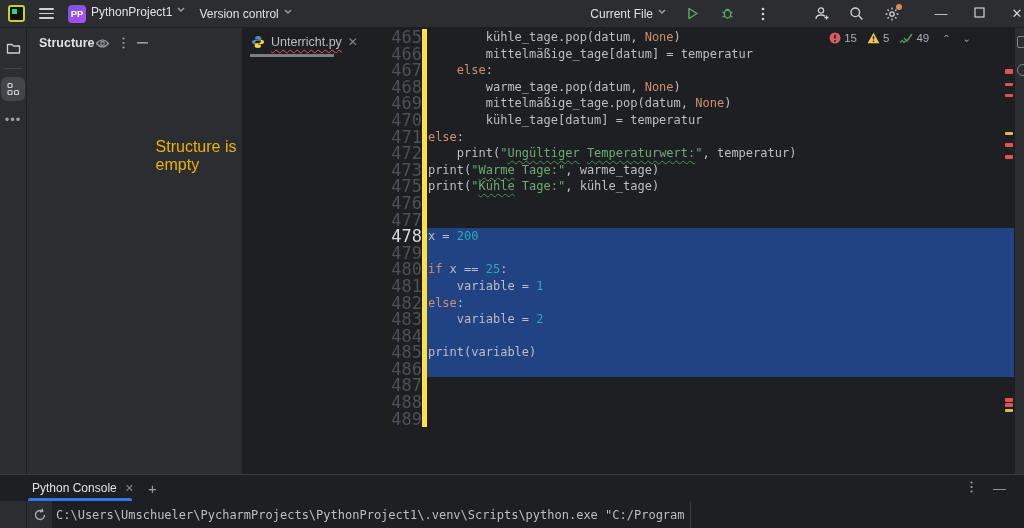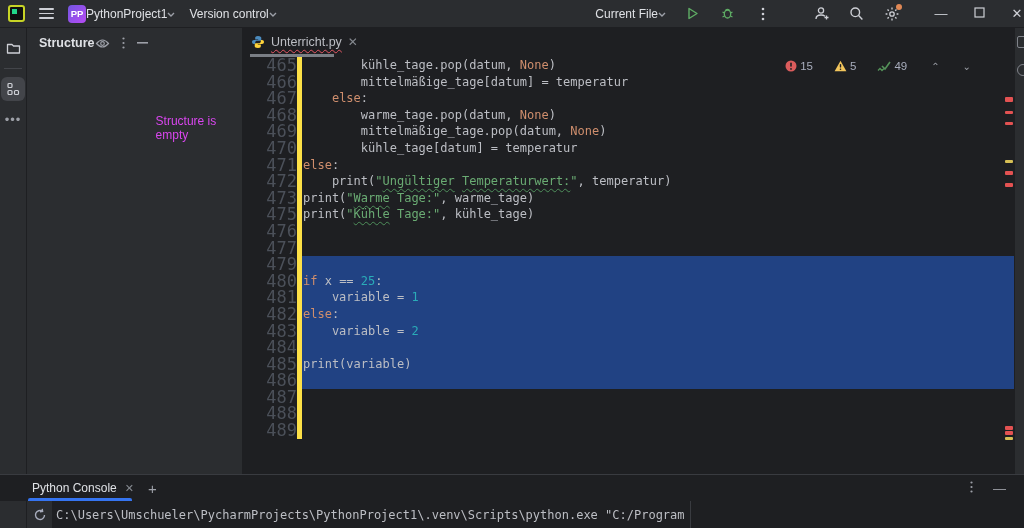--- a/index.html
+++ b/index.html
@@ -13,21 +13,21 @@
   .tb-left { display:flex; align-items:center; gap:14px; padding-left:8px; }
   .pc-logo { width:17px; height:17px; border-radius:3px; border:2px solid #c7d426;
     background:#101010; position:relative; }
   .pc-logo::after { content:""; position:absolute; left:2px; top:2px; width:5px; height:5px;
     background:#21d789; }
   .burger { display:flex; flex-direction:column; gap:3px; width:15px; cursor:pointer; }
   .burger span { height:1.6px; background:#ced0d6; border-radius:1px; }
   .pp-badge { width:18px; height:18px; border-radius:4px; color:#fff; font-size:9.5px; font-weight:bold;
     display:flex; align-items:center; justify-content:center;
     background:linear-gradient(135deg,#7256e0,#b74bf5); }
-  .tb-item { display:flex; align-items:center; color:#dfe1e5; cursor:pointer; }
+  .tb-item { display:flex; gap:5px; color:#dfe1e5; cursor:pointer; }
   .chev { width:8px; height:8px; }
   .chev polyline { fill:none; stroke:#9da0a8; stroke-width:1.4; }
   .tb-center { display:flex; align-items:center; gap:18px; margin-left:auto; }
   .tb-right { display:flex; align-items:center; gap:18px; margin-left:42px; padding-right:0; }
   .tb-icon { width:17px; height:17px; display:flex; align-items:center; justify-content:center; cursor:pointer; position:relative; }
   .win-ctrls { display:flex; align-items:center; gap:24px; margin-left:16px; }
   .win-btn { color:#ced0d6; font-size:13px; width:14px; text-align:center; cursor:pointer; }
   .gear-dot { position:absolute; top:-1px; right:-2px; width:6px; height:6px; border-radius:50%; background:#e08855; }
 
   
@@ -40,24 +40,24 @@
   .stripe-sep { width:18px; height:1px; background:#43454a; margin:2px 0 8px; }
   .dots3 { color:#9da0a8; font-size:13px; letter-spacing:1px; }
 
   .structure { width:216px; background:#2b2d30; border-right:1px solid #1e1f22; flex:0 0 216px;
     display:flex; }
   .structure-header { height:30px; display:flex; align-items:center; padding:0 8px 0 12px; }
   .structure-title { color:#dfe1e5; font-size:12.5px; font-weight:bold; }
   .sh-icons { margin-left:auto; display:flex; align-items:center; gap:12px; color:#9da0a8; }
   .sh-icon { cursor:pointer; display:flex; align-items:center; }
   .structure-body { flex:1; display:flex; justify-content:center; }
-  .empty-text { color:#d946ef; font-size:12px; margin-top:86px; }
+  .empty-text { color:#eab308; font-size:16px; margin-top:110px; }
 
   
-  .editor { flex:1; background:#1e1f22; display:flex; flex-direction:column; min-width:0; position:relative; }
+  .editor { flex:1; background:#1e1f22; display:flex; flex-direction:row; min-width:0; position:relative; }
   .tabbar { height:28px; display:flex; align-items:flex-end; position:relative; flex:0 0 28px; }
   .tab { display:flex; align-items:center; gap:6px; padding:0 10px 0 8px; height:28px; position:relative; cursor:pointer; }
   .tab-label { color:#bcbec4; font-size:12.5px;
     text-decoration:underline wavy #e55765 1px; text-underline-offset:3px; }
   .tab-close { color:#868a91; font-size:12px; cursor:pointer; }
   .tab-underline { position:absolute; left:7px; top:26px; width:84px; height:3px; background:#7a7e85; }
 
   .editor-body { flex:1; position:relative; overflow:hidden; padding-top:1px; }
   .code-row { display:flex; height:16.6px; line-height:16.6px;
     font-family:"DejaVu Sans Mono","Liberation Mono",monospace; font-size:12px; white-space:pre; }
@@ -65,21 +65,21 @@
     border-right:5px solid #fde047; }
   .gutter-num.cur { color:#d5d8de; }
   .code-text { flex:1; padding-left:1px; }
   .code-row.sel .code-text { background:#214283; }
   .tok-p { color:#bcbec4; }
   .tok-k { color:#cf8e6d; }
   .tok-s { color:#6aab73; }
   .tok-t { color:#6aab73; text-decoration:underline wavy #4e8f5a 1px; text-underline-offset:3px; }
   .tok-n { color:#2aacb8; }
 
-  .inspections { position:absolute; top:4px; right:40px; display:flex; align-items:center; gap:17px;
+  .inspections { position:absolute; top:4px; right:40px; display:flex; align-items:center; gap:6px;
     font-size:11.5px; color:#a8adbd; }
   .insp-group { display:flex; align-items:center; gap:3px; margin-right:4px; cursor:pointer; }
   .insp-chev { color:#9da0a8; font-size:10px; cursor:pointer; padding:0 3px; }
 
   .error-stripe { position:absolute; top:0; right:0; width:10px; height:100%; }
   .stripe-mark { position:absolute; left:1px; width:8px; border-radius:1px; }
 
   .right-strip { width:10px; background:#2b2d30; border-left:1px solid #1e1f22; flex:0 0 10px; position:relative; }
   .rs-frag { position:absolute; left:2px; width:12px; height:12px; border:1.5px solid #9da0a8;
     border-radius:50%; opacity:.75; }
@@ -261,20 +261,21 @@
             <div class="code-row"><span class="gutter-num">467</span><span class="code-text"><span class="tok-p">    </span><span class="tok-k">else</span><span class="tok-p">:</span></span></div>
             <div class="code-row"><span class="gutter-num">468</span><span class="code-text"><span class="tok-p">        warme_tage.pop(datum, </span><span class="tok-k">None</span><span class="tok-p">)</span></span></div>
             <div class="code-row"><span class="gutter-num">469</span><span class="code-text"><span class="tok-p">        mittelmäßige_tage.pop(datum, </span><span class="tok-k">None</span><span class="tok-p">)</span></span></div>
             <div class="code-row"><span class="gutter-num">470</span><span class="code-text"><span class="tok-p">        kühle_tage[datum] = temperatur</span></span></div>
             <div class="code-row"><span class="gutter-num">471</span><span class="code-text"><span class="tok-k">else</span><span class="tok-p">:</span></span></div>
             <div class="code-row"><span class="gutter-num">472</span><span class="code-text"><span class="tok-p">    print(</span><span class="tok-s">"</span><span class="tok-t">Ungültiger</span><span class="tok-s"> </span><span class="tok-t">Temperaturwert:</span><span class="tok-s">"</span><span class="tok-p">, temperatur)</span></span></div>
             <div class="code-row"><span class="gutter-num">473</span><span class="code-text"><span class="tok-p">print(</span><span class="tok-s">"</span><span class="tok-t">Warme</span><span class="tok-s"> Tage:"</span><span class="tok-p">, warme_tage)</span></span></div>
             <div class="code-row"><span class="gutter-num">475</span><span class="code-text"><span class="tok-p">print(</span><span class="tok-s">"</span><span class="tok-t">Kühle</span><span class="tok-s"> Tage:"</span><span class="tok-p">, kühle_tage)</span></span></div>
             <div class="code-row"><span class="gutter-num">476</span><span class="code-text"></span></div>
             <div class="code-row"><span class="gutter-num">477</span><span class="code-text"></span></div>
+            <div class="code-row sel"><span class="gutter-num cur">478</span><span class="code-text"><span class="tok-p">x = </span><span class="tok-n">200</span></span></div>
             <div class="code-row sel"><span class="gutter-num">479</span><span class="code-text"></span></div>
             <div class="code-row sel"><span class="gutter-num">480</span><span class="code-text"><span class="tok-k">if</span><span class="tok-p"> x == </span><span class="tok-n">25</span><span class="tok-p">:</span></span></div>
             <div class="code-row sel"><span class="gutter-num">481</span><span class="code-text"><span class="tok-p">    variable = </span><span class="tok-n">1</span></span></div>
             <div class="code-row sel"><span class="gutter-num">482</span><span class="code-text"><span class="tok-k">else</span><span class="tok-p">:</span></span></div>
             <div class="code-row sel"><span class="gutter-num">483</span><span class="code-text"><span class="tok-p">    variable = </span><span class="tok-n">2</span></span></div>
             <div class="code-row sel"><span class="gutter-num">484</span><span class="code-text"></span></div>
             <div class="code-row sel"><span class="gutter-num">485</span><span class="code-text"><span class="tok-p">print(variable)</span></span></div>
             <div class="code-row sel"><span class="gutter-num">486</span><span class="code-text"></span></div>
             <div class="code-row"><span class="gutter-num">487</span><span class="code-text"></span></div>
             <div class="code-row"><span class="gutter-num">488</span><span class="code-text"></span></div>

